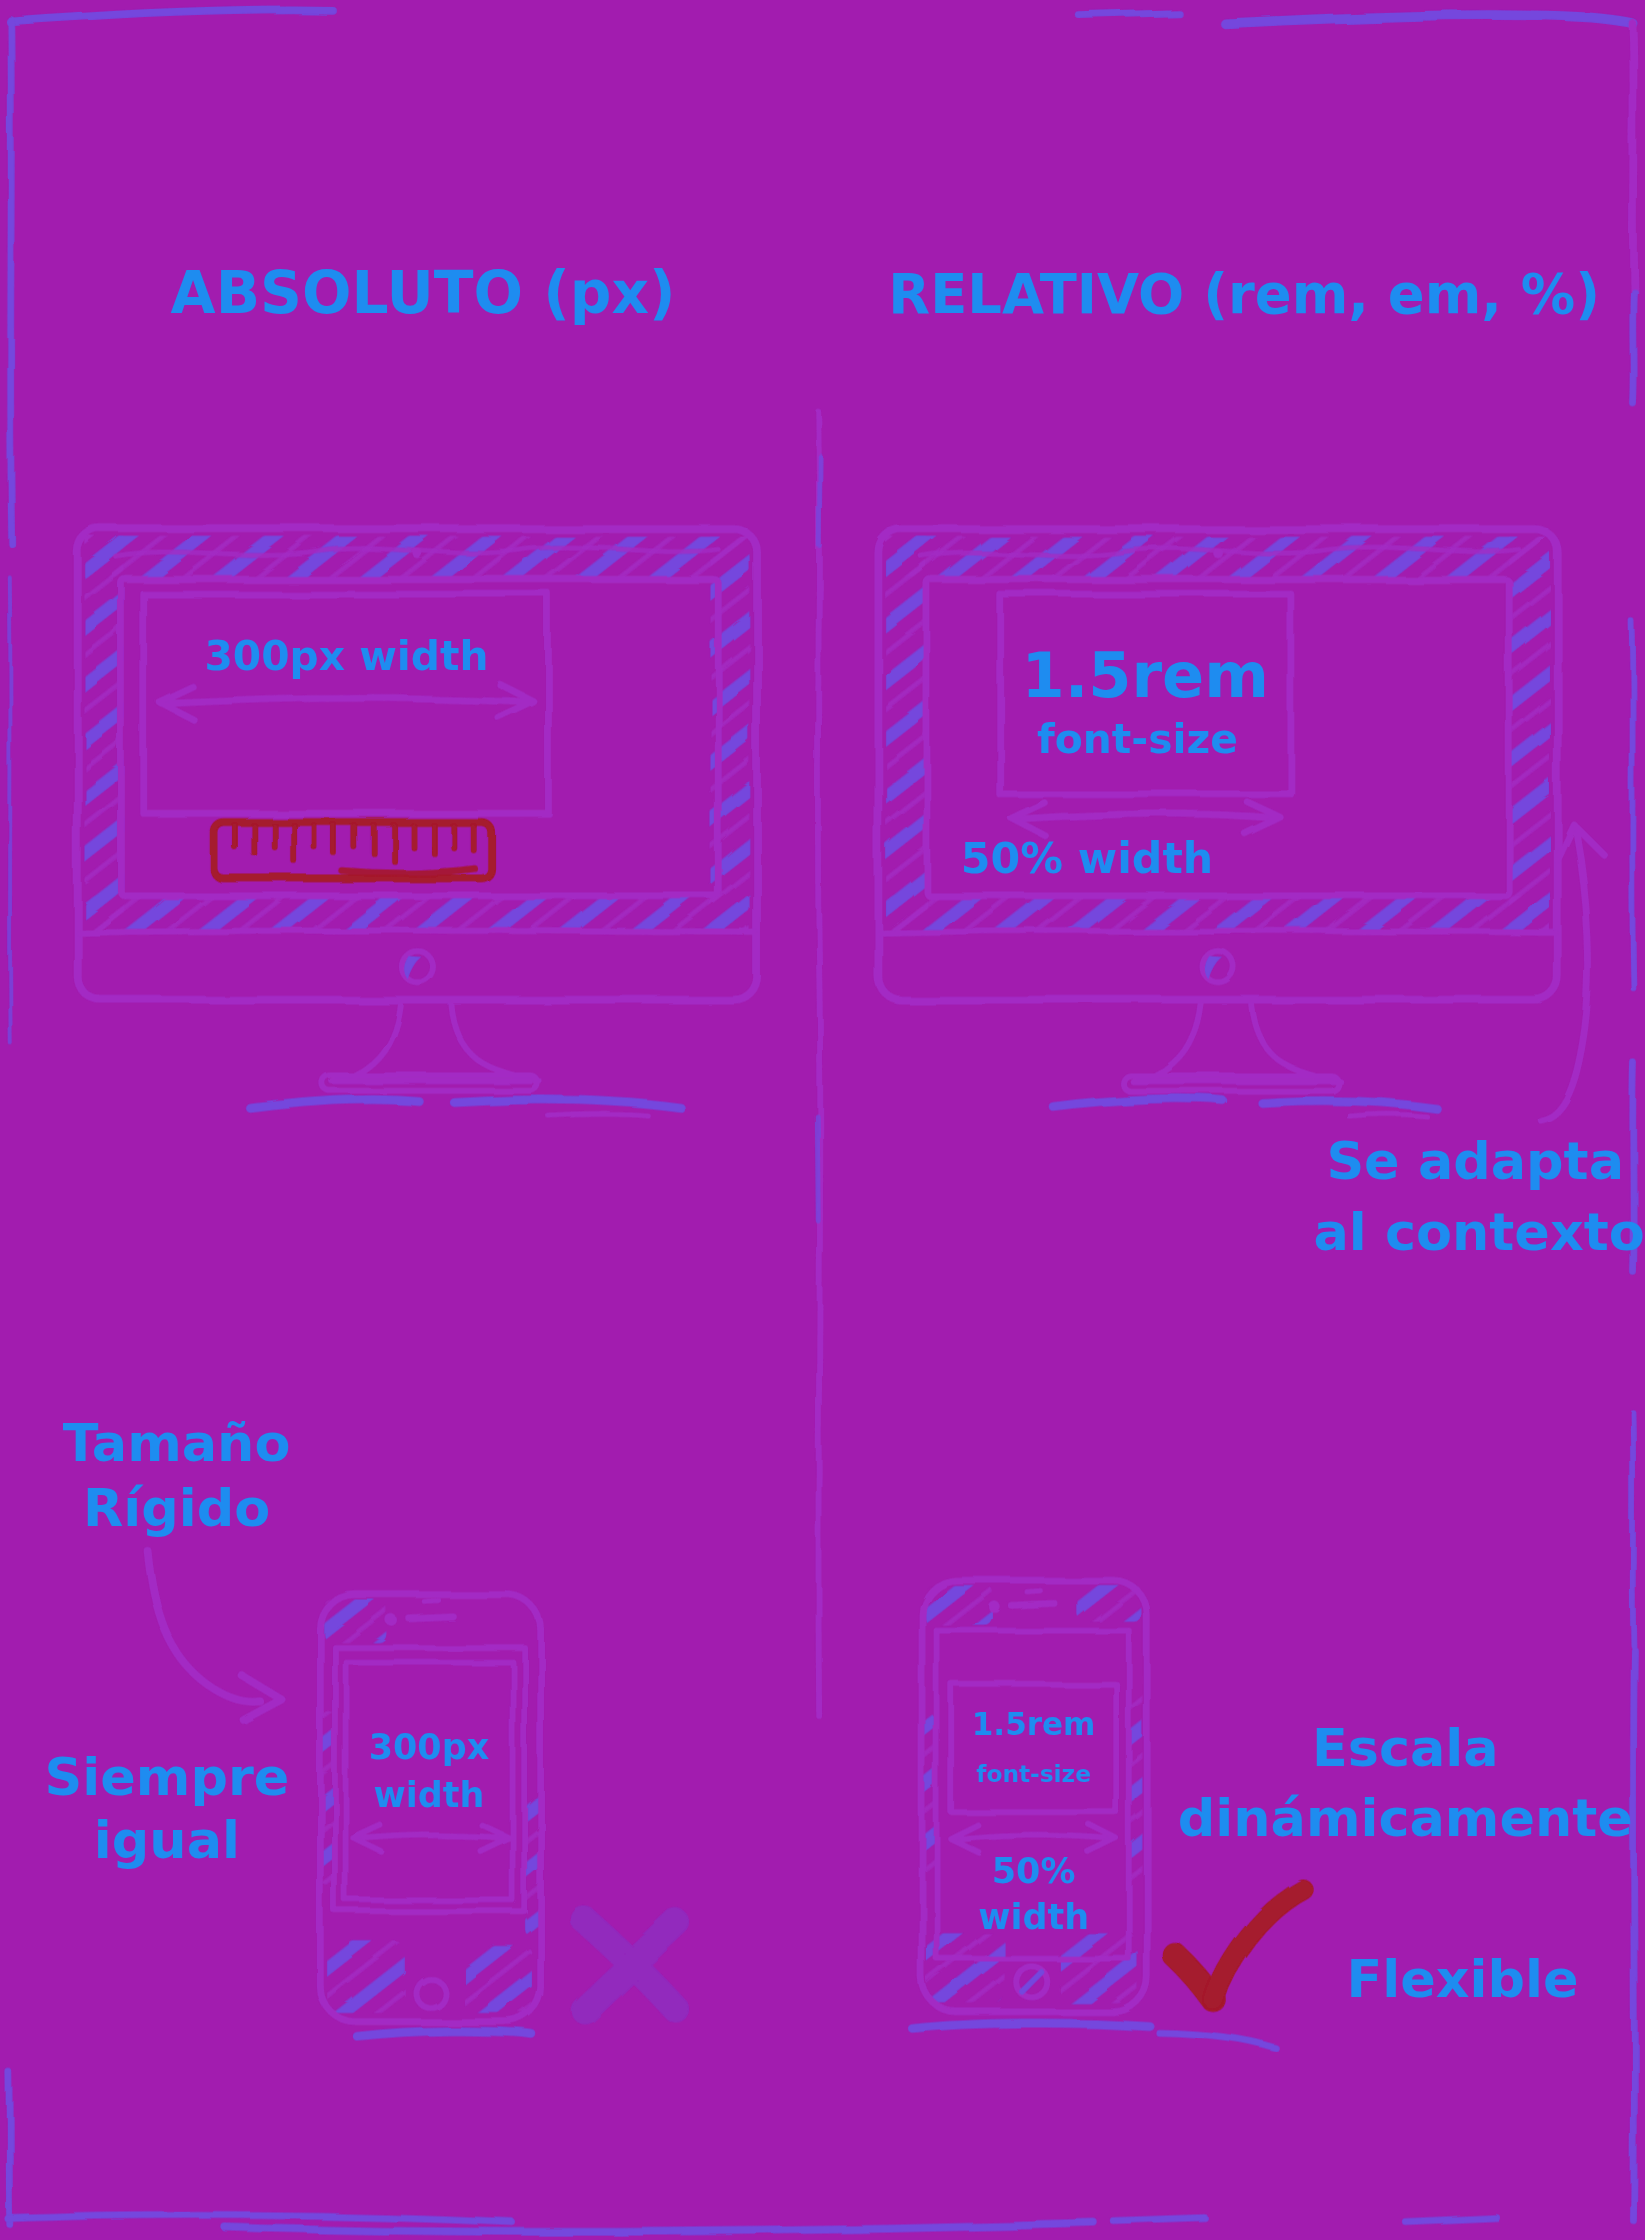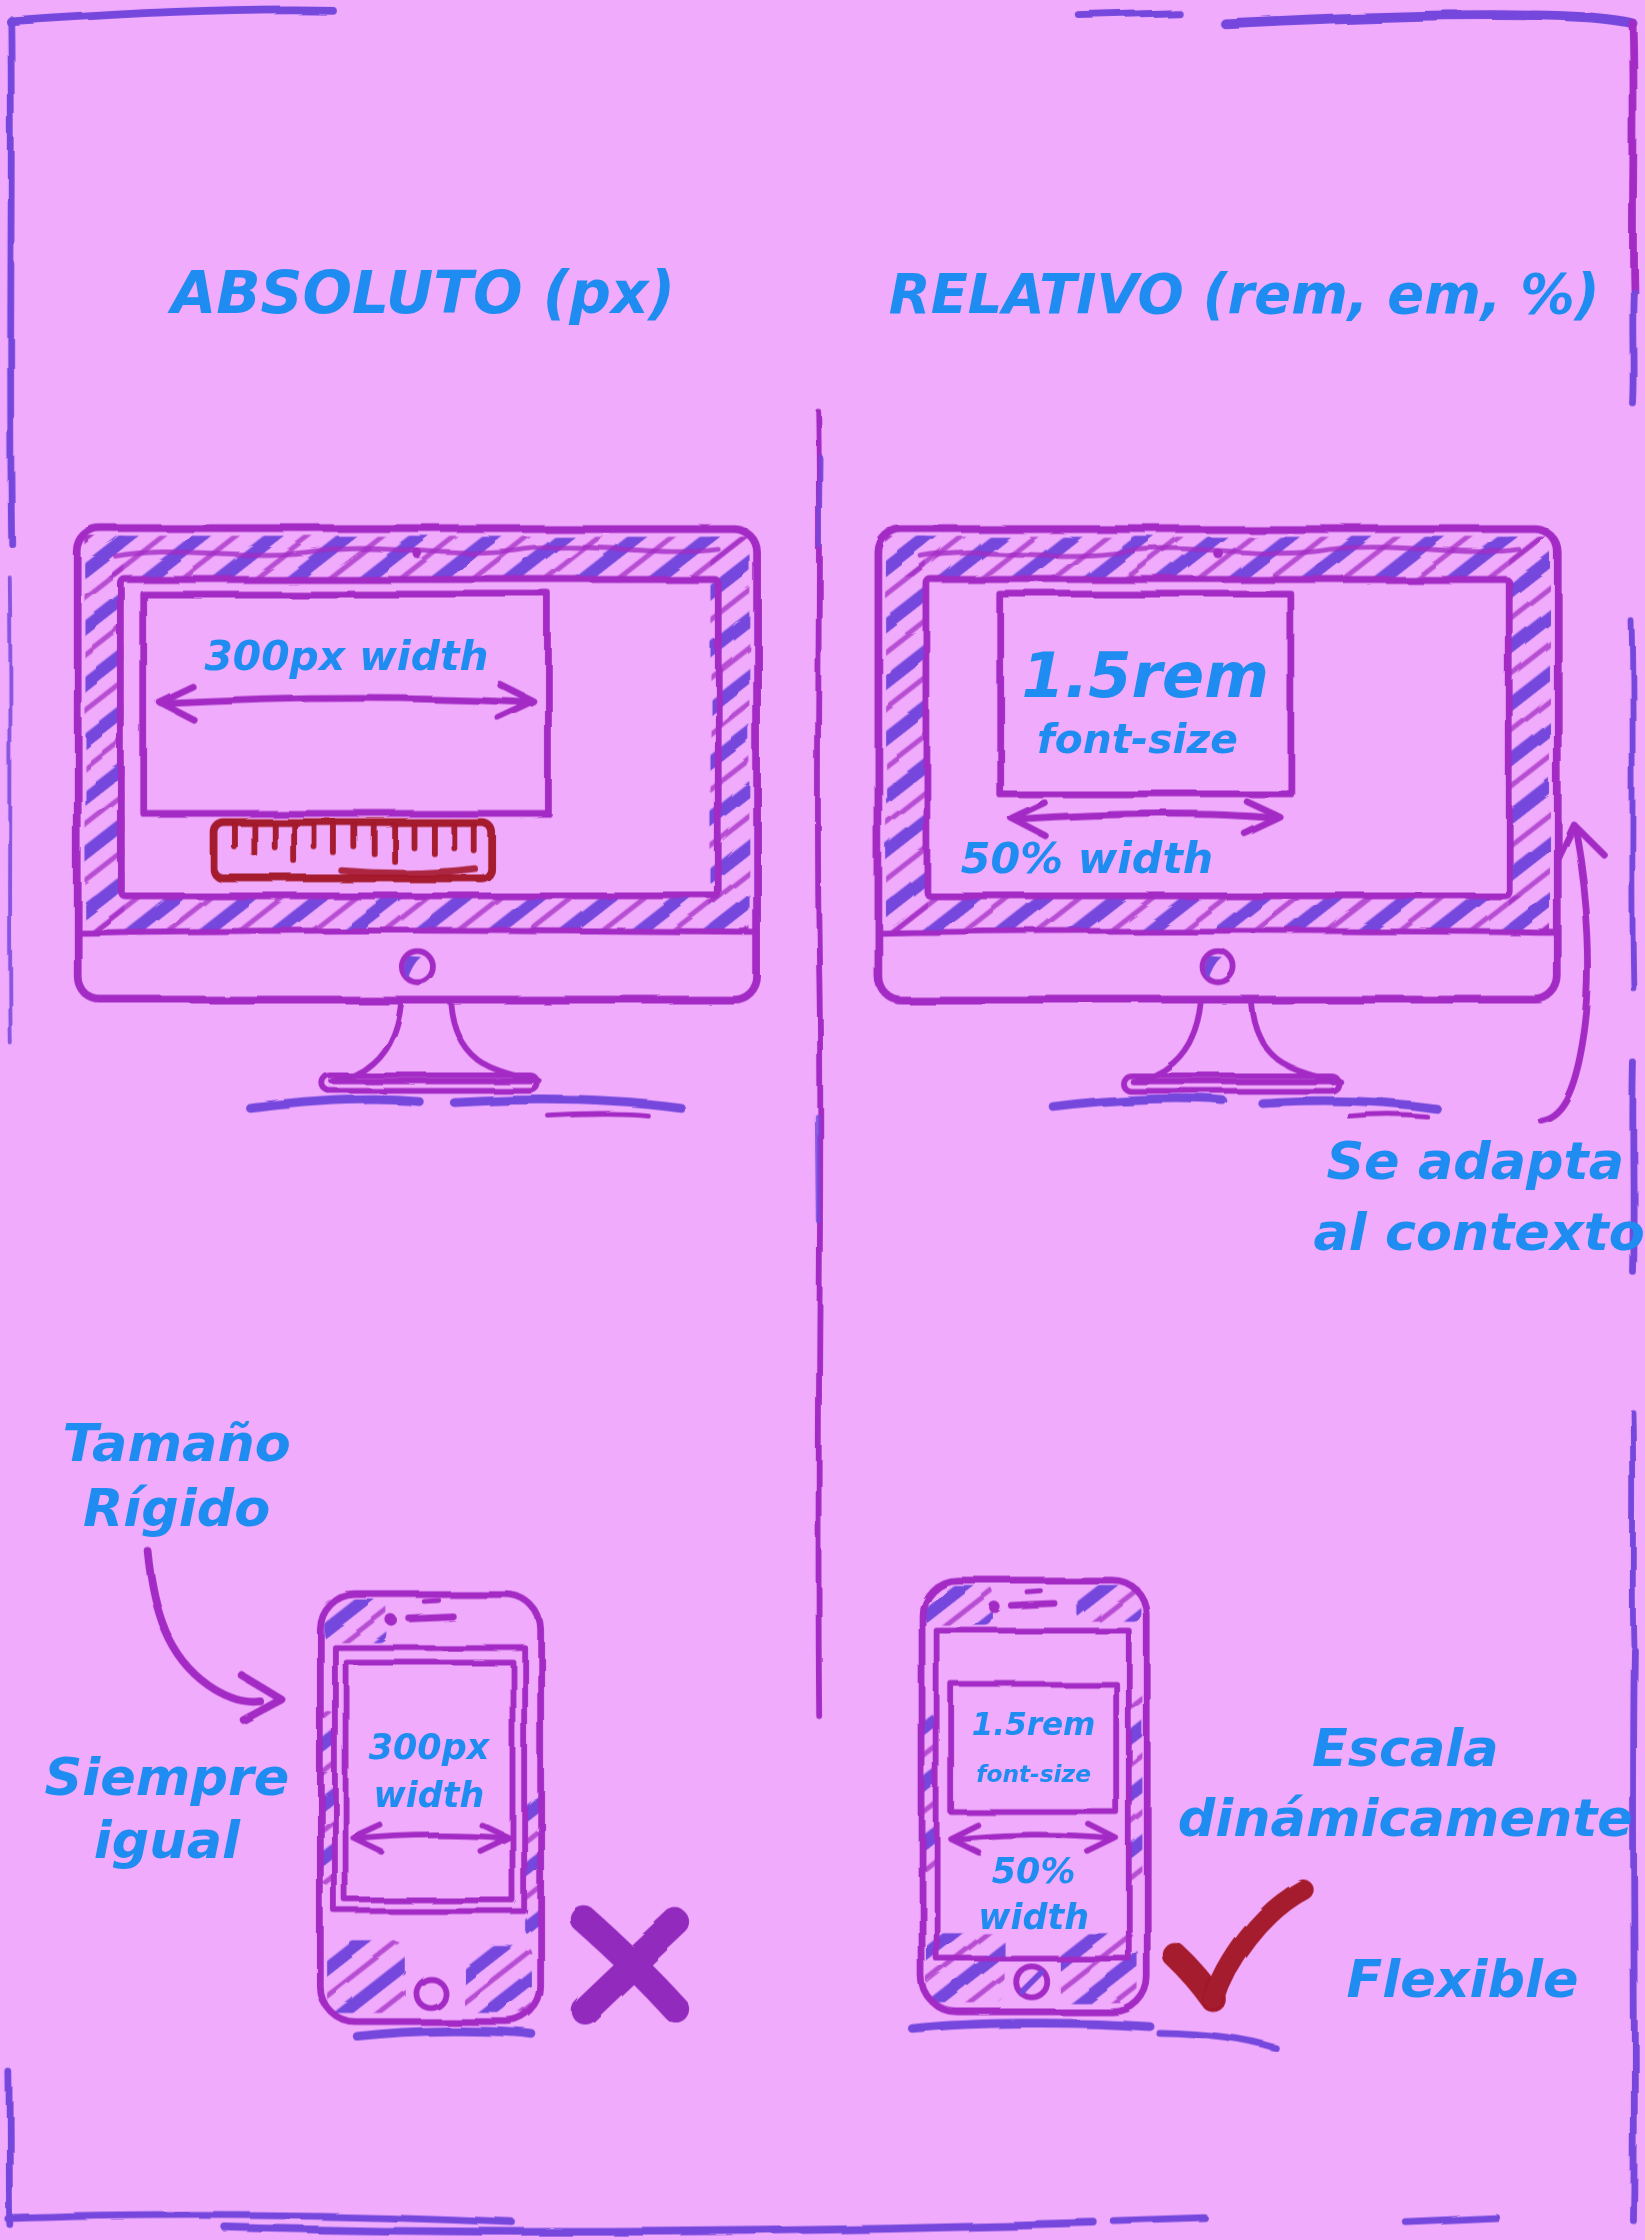--- a/index.html
+++ b/index.html
@@ -1,17 +1,17 @@
 <!DOCTYPE html>
 <html><head>
 <meta charset="utf-8">
 <style>
   html,body{margin:0;padding:0;background:#4d6966;}
-  .stage{position:relative;width:1646px;height:2241px;background:#f0abfc;overflow:hidden;
-         font-family:"DejaVu Sans","Liberation Sans",sans-serif;font-style:italic;}
+  .stage{position:relative;width:1646px;height:2241px;background:#a21caf;overflow:hidden;
+         font-family:"DejaVu Sans","Liberation Sans",sans-serif;}
   svg{display:block;}
   text{font-family:"DejaVu Sans","Liberation Sans",sans-serif;font-weight:bold;fill:#1e8cf0;}
   .t-title{font-size:60px;}
   .t-title2{font-size:56px;}
   .t-box{font-size:42px;}
   .t-rem{font-size:64px;}
   .t-fs{font-size:42px;}
   .t-50{font-size:44px;}
   .t-label{font-size:54px;}
   .t-ph{font-size:36px;}

